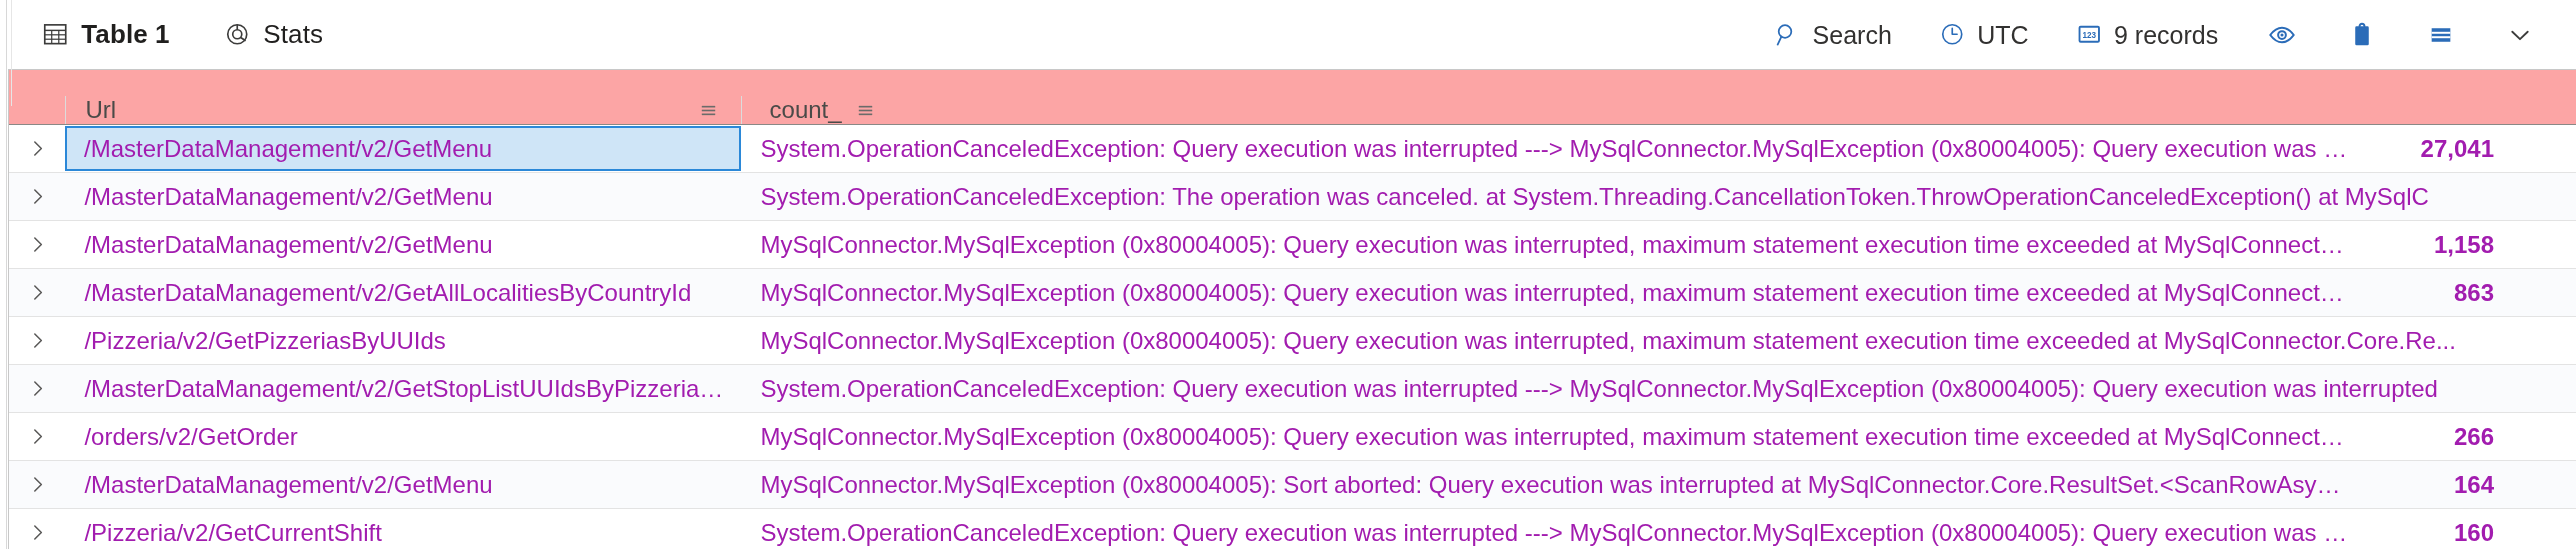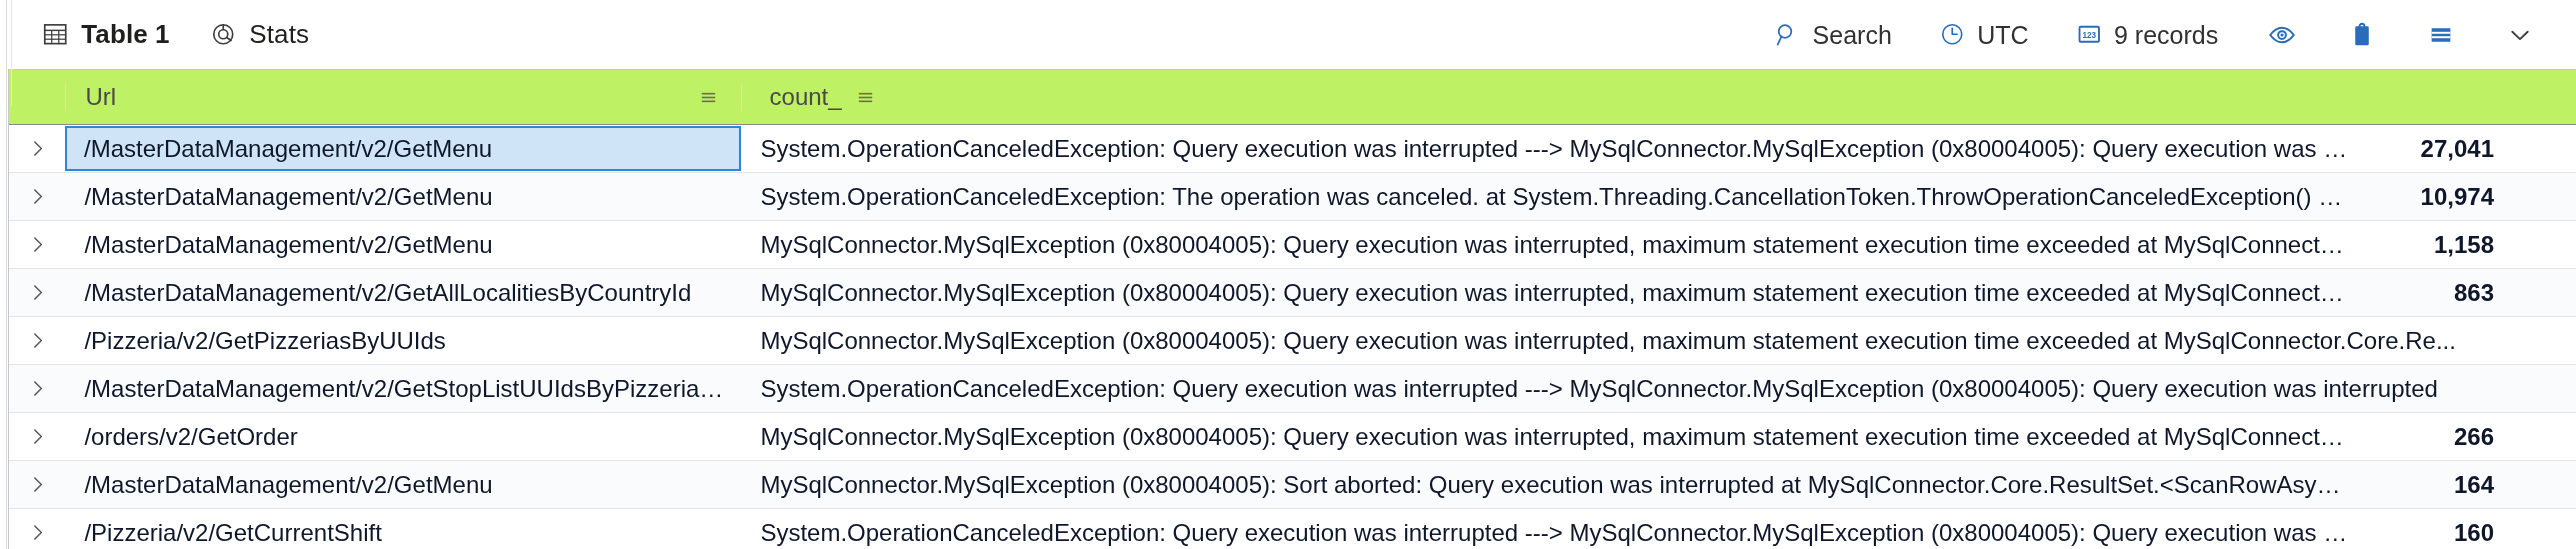--- a/index.html
+++ b/index.html
@@ -43,21 +43,21 @@
     height: 69px;
     flex: 0 0 69px;
     display: flex;
     align-items: center;
     padding-left: 23px;
     padding-right: 23px;
     position: relative;
     background: #fff;
   }
 
-  .tabs { display: flex; align-items: flex-end; gap: 2px; }
+  .tabs { display: flex; align-items: flex-end; gap: 16px; }
 
   .tab {
     display: flex;
     align-items: center;
     gap: 12.4px;
     padding: 0 19.4px;
     height: 53px;
     cursor: pointer;
     position: relative;
     color: #201f1e;
@@ -105,23 +105,23 @@
     border-top: 0.9px solid #c8c8c8;
     border-left: 0.9px solid #c8c8c8;
     position: relative;
     overflow: hidden;
     background: #fff;
   }
 
   .grid-header {
     display: flex;
     height: 55px;
-    background: #bef264;
+    background: #fca5a5;
     border-bottom: 1.8px solid #8a8886;
-    align-items: center;
+    align-items: flex-end;
   }
   .hcell {
     display: flex;
     align-items: center;
     position: relative;
     font-size: 24px;
     color: #4a4a48;
     padding-left: 19.4px;
     padding-right: 7px;
     cursor: pointer;
@@ -153,21 +153,21 @@
     background: #ffffff;
   }
   .row.alt { background: #fafbfd; }
 
   .cell {
     display: flex;
     align-items: center;
     padding-left: 19.4px;
     padding-right: 10.6px;
     font-size: 24px;
-    color: #0f172a;
+    color: #a21caf;
     overflow: hidden;
     white-space: nowrap;
   }
   .cell.num { justify-content: flex-end; padding-right: 23px; font-weight: bold; }
 
   .expand-cell {
     flex: 0 0 56px;
     display: flex;
     align-items: center;
     justify-content: center;
@@ -364,23 +364,20 @@
                 <path d="M9.2 5.2 L16 12 L9.2 18.8" fill="none" stroke="#595857" stroke-width="1.6" stroke-linecap="round" stroke-linejoin="round"></path>
               </svg>
             </span>
           </div>
           <div class="cell cell-url">
             <span class="trunc">/MasterDataManagement/v2/GetMenu</span>
           </div>
           <div class="cell cell-exc">
             <span class="trunc">System.OperationCanceledException: The operation was canceled. at System.Threading.CancellationToken.ThrowOperationCanceledException() at MySqlC</span>
           </div>
-          <div class="cell cell-count num">
-            <span>10,974</span>
-          </div>
           <div class="cell cell-tail"></div>
         </div>
         <div class="row">
           <div class="cell expand-cell">
             <span>
               <svg width="23" height="23" viewBox="0 0 24 24">
                 <path d="M9.2 5.2 L16 12 L9.2 18.8" fill="none" stroke="#595857" stroke-width="1.6" stroke-linecap="round" stroke-linejoin="round"></path>
               </svg>
             </span>
           </div>

